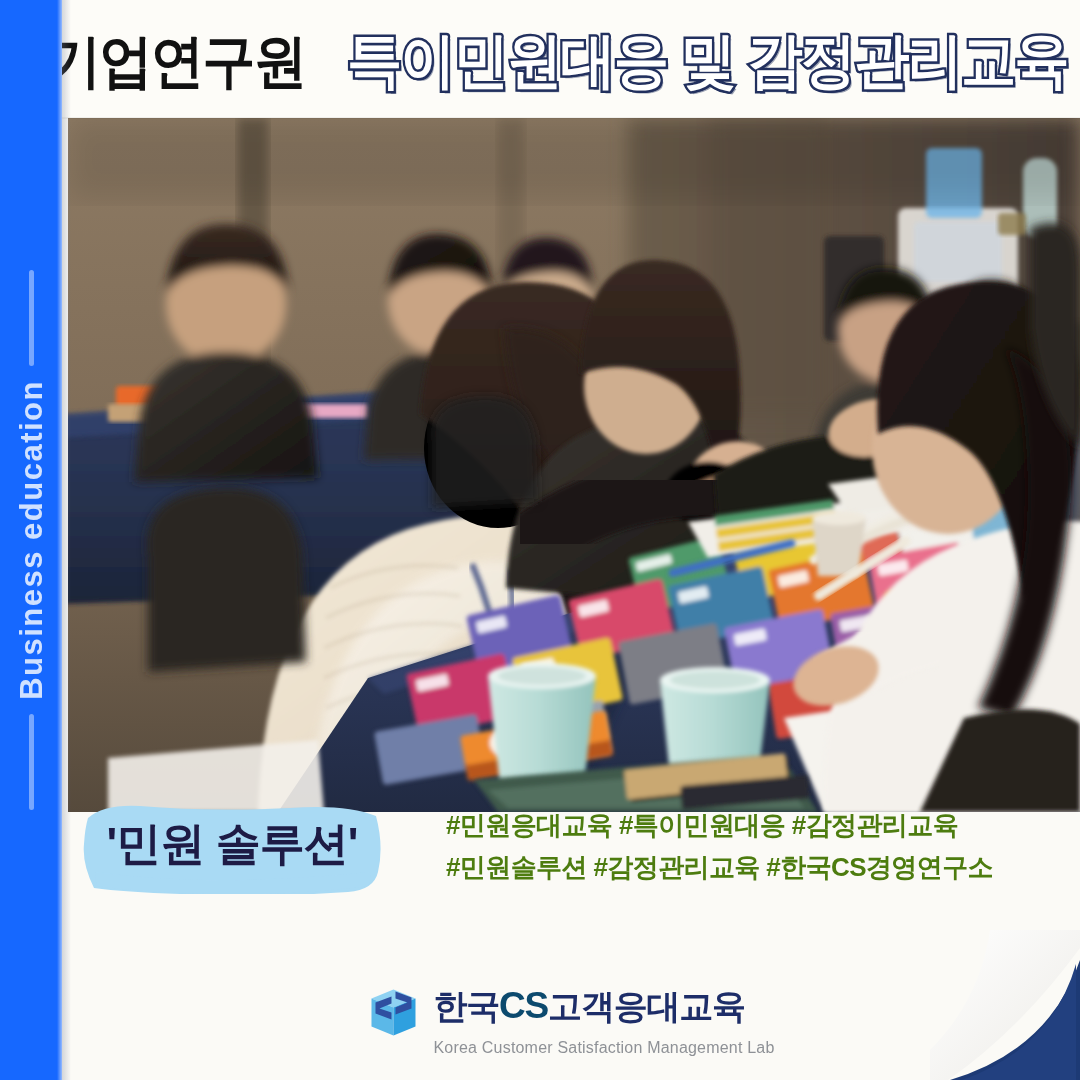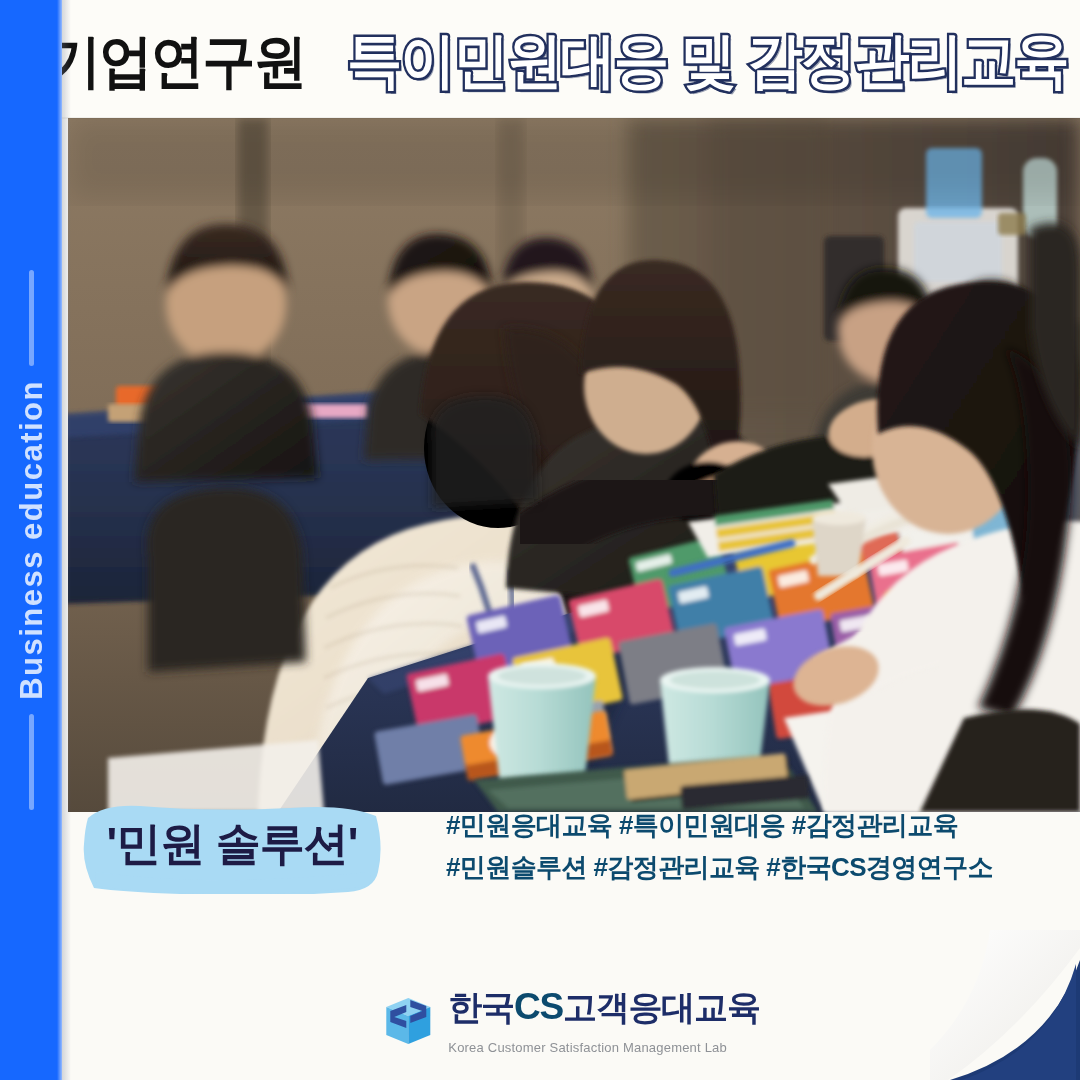--- a/index.html
+++ b/index.html
@@ -144,56 +144,56 @@
     white-space:nowrap;
   }
   .tags{
     position:absolute;
     left:378px; top:28px;
     width:600px;
   }
   .tag-line{
     font-size:26px;
     font-weight:700;
-    color:#0c4a6e;
+    color:#4d7c0f;
     line-height:1.62;
     letter-spacing:-.6px;
     white-space:nowrap;
   }
 
   
   .footer{
     position:absolute;
     left:62px; top:962px;
     width:1018px; height:118px;
     z-index:4;
   }
   .logo{
     position:absolute;
     left:50%; top:50%;
     transform:translate(-50%,-50%);
     display:flex;
-    align-items:center;
+    align-items:flex-start;
     gap:14px;
     white-space:nowrap;
   }
   .logo-mark{ width:52px; height:52px; flex:none; }
   .logo-mark svg{ display:block; width:52px; height:52px; }
   .logo-txt{ display:flex; flex-direction:column; gap:1px; }
   .logo-main{
     font-size:34px;
     font-weight:900;
     color:#1d2d68;
     letter-spacing:-1.2px;
     line-height:1;
     display:flex; align-items:baseline;
   }
   .logo-main .cs{ color:#0c4a6e; font-size:37px; }
   .logo-sub{
-    font-size:13px;
+    font-size:16px;
     font-weight:400;
     color:#8e9196;
     letter-spacing:.2px;
     line-height:1;
     margin-top:15px;
   }
 
   
   .curl{
     position:absolute;

